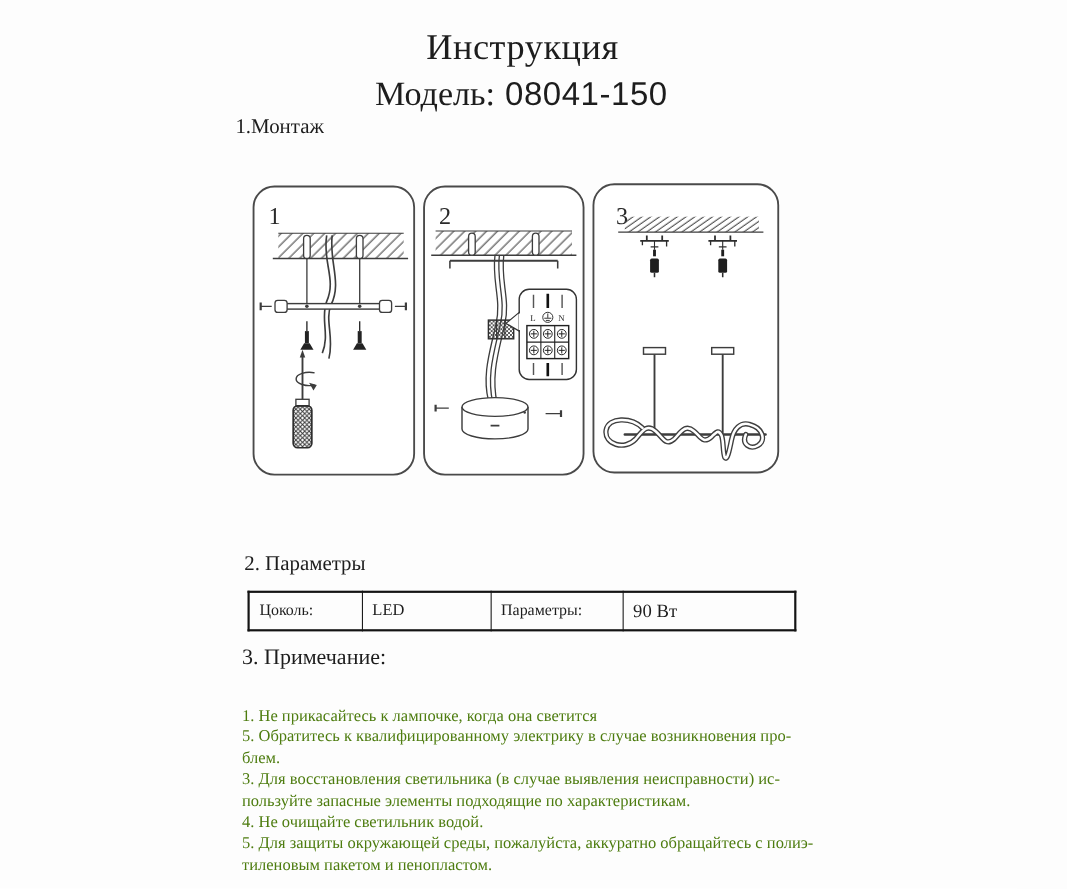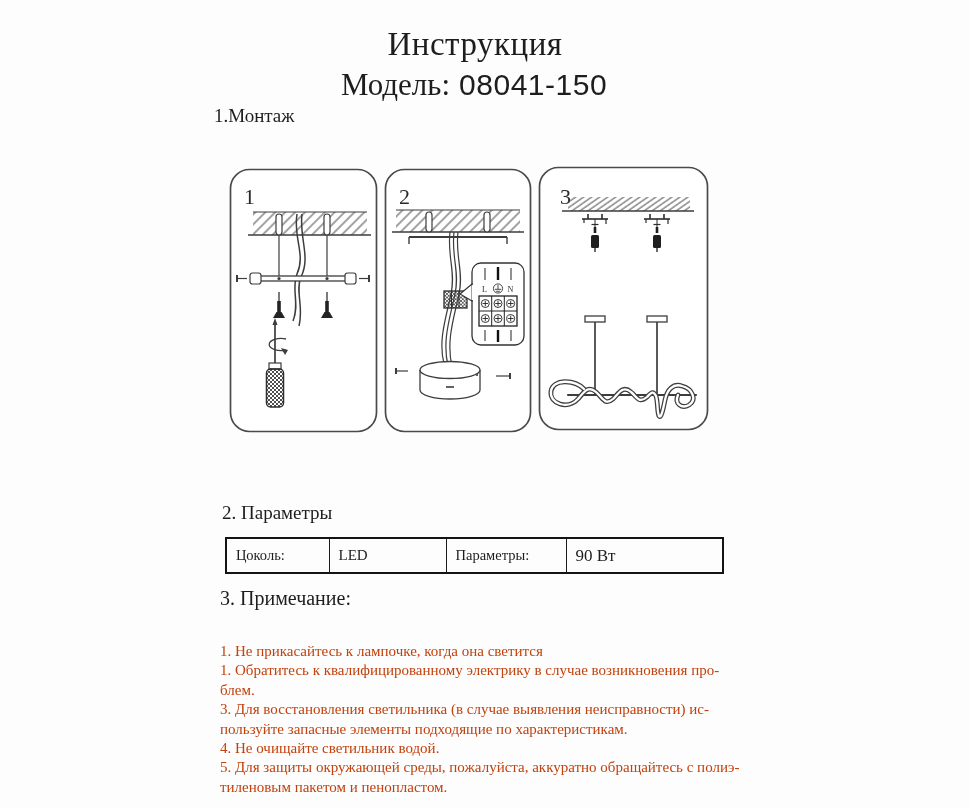--- a/index.html
+++ b/index.html
@@ -27,21 +27,21 @@
     position:absolute;left:225px;top:537px;border-collapse:collapse;
     table-layout:fixed;width:497px;
   }
   .params-table td{
     border:1.5px solid #1c1c1c;height:33px;vertical-align:middle;
     padding:0 0 0 9px;font-size:14.5px;white-space:nowrap;overflow:hidden;
   }
   .params-table{border:2px solid #141414;}
   .params-table td.val{font-size:15px;}
   .params-table td.val-big{font-size:17px;border-radius:14px;}
-  .notes{position:absolute;left:220px;top:642px;font-size:15px;line-height:19.4px;color:#c2410c;}
+  .notes{position:absolute;left:220px;top:642px;font-size:15px;line-height:19.4px;color:#4d7c0f;}
   .notes div{white-space:nowrap;}
 </style>
 </head>
 <body>
 
 <div class="canvas">
 
   <div class="title">Инструкция</div>
 
   <div class="model-line"><span>Модель:</span><span class="model-num">08041-150</span></div>
@@ -264,21 +264,21 @@
       <td>Параметры:</td>
       <td class="val val-big">90 Вт</td>
     </tr>
   </tbody>
     </table>
 
   <div class="h-notes">3. Примечание:</div>
 
   <div class="notes">
     <div>1. Не прикасайтесь к лампочке, когда она светится</div>
-    <div>1. Обратитесь к квалифицированному электрику в случае возникновения про-</div>
+    <div>5. Обратитесь к квалифицированному электрику в случае возникновения про-</div>
     <div>блем.</div>
     <div>3. Для восстановления светильника (в случае выявления неисправности) ис-</div>
     <div>пользуйте запасные элементы подходящие по характеристикам.</div>
     <div>4. Не очищайте светильник водой.</div>
     <div>5. Для защиты окружающей среды, пожалуйста, аккуратно обращайтесь с полиэ-</div>
     <div>тиленовым пакетом и пенопластом.</div>
   </div>
 
 </div>
 

